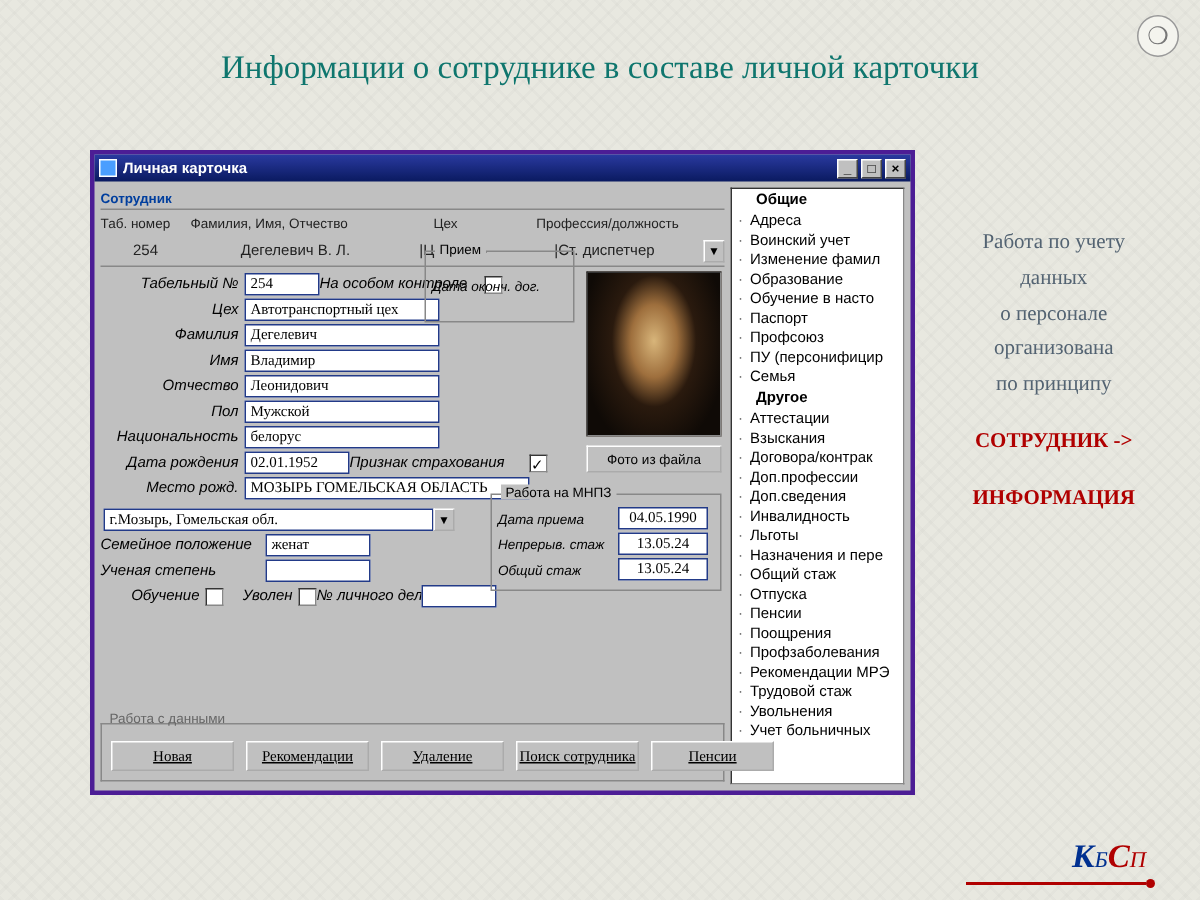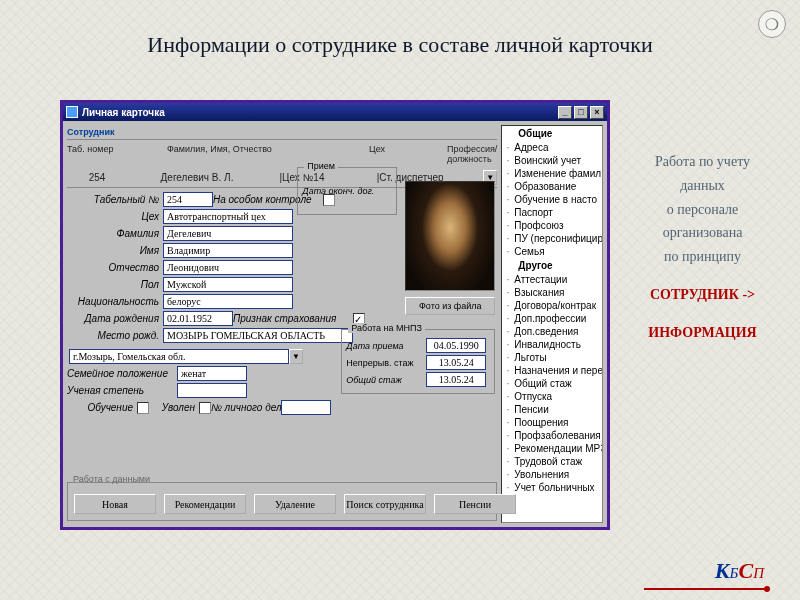--- a/index.html
+++ b/index.html
@@ -13,21 +13,21 @@
   position: relative;
 }
 .corner-logo {
   position: absolute; top: 10px; right: 14px;
   width: 28px; height: 28px; border: 1px solid #999; border-radius: 50%;
   display:flex; align-items:center; justify-content:center;
   background:#f4f4ee; color:#777; font-size:16px;
 }
 .heading {
   position:absolute; top:32px; left:0; right:0; text-align:center;
-  color:#0f172a; font-size:22px;
+  color:#0f766e; font-size:22px;
 }
 .window {
   position:absolute; left:60px; top:100px;
   width:550px; height:430px;
   background:#c0c0c0;
   border:3px solid #4c1d95;
   font-family: Tahoma, Arial, sans-serif;
   font-size:10px; color:#000;
 }
 .titlebar {
@@ -57,21 +57,21 @@
 .inp-s{width:50px;} .inp-m{width:130px;} .inp-xs{width:70px;}
 .chk{width:12px;height:12px;background:#fff;border:1px inset #888;}
 .drop-btn{width:14px;height:15px;background:#c0c0c0;border:1px outset #fff;font-size:8px;text-align:center;line-height:13px;}
 .group-box{border:1px solid #888;position:relative;padding:6px 4px 4px;margin-top:4px;}
 .group-box .legend{position:absolute;top:-7px;left:6px;background:#c0c0c0;padding:0 3px;font-size:9px;}
 .photo-box{width:90px;height:110px;border:1px inset #888;background:#2a1a0e;display:flex;align-items:center;justify-content:center;position:absolute;right:6px;top:60px;}
 .photo-face{width:100%;height:100%;position:relative;overflow:hidden;background:radial-gradient(ellipse 55% 70% at 50% 42%,#d8b57a 0%,#9e6f3d 32%,#2a1a0e 58%,#0f0a06 100%);}
 .photo-btn{position:absolute;right:6px;top:176px;width:90px;height:18px;background:#c0c0c0;border:1px outset #fff;font-size:9px;}
 .bot-buttons{position:absolute;bottom:6px;left:4px;right:4px;}
 .bot-legend{font-size:9px;color:#666;padding-left:6px;}
-.bot-row{display:flex;gap:8px;border:1px solid #888;padding:6px;border-top:none;}
+.bot-row{display:flex;gap:8px;border:1px solid #888;padding:6px;border-top:none;text-decoration:underline;}
 .bot-border{border:1px solid #888;border-bottom:none;height:6px;margin-top:-2px;}
 .btn{flex:0 0 auto;width:82px;height:20px;background:#c0c0c0;border:1px outset #fff;font-size:10px;font-family:Tahoma;cursor:pointer;}
 .btn.wide{margin-left:auto;}
 .rhs-text{position:absolute;left:625px;top:150px;width:155px;text-align:center;font-size:14px;color:#536372;line-height:1.7;}
 .rhs-text .l{display:block;}
 .rhs-text .red{color:#b00000;font-weight:bold;font-size:14px;margin-top:14px;}
 .footer{position:absolute;bottom:16px;right:36px;font-size:22px;font-style:italic;}
 .footer .k{color:#003090;font-weight:bold;}
 .footer .b{color:#003090;font-size:15px;vertical-align:baseline;}
 .footer .c{color:#b00000;font-weight:bold;}
@@ -94,25 +94,25 @@
     <div class="wbtn">_</div>
     <div class="wbtn">□</div>
     <div class="wbtn">×</div>
   </div>
   <div class="content">
     <div class="form-area">
 
       <div class="hdr-row">
         <div class="hdr-col hdr-link" style="width:60px;text-align:left">Сотрудник</div>
       </div>
-      <div class="hdr-row" style="border-bottom:none;gap:40px;">
+      <div class="hdr-row" style="border-bottom:none;">
         <div class="hdr-col" style="width:60px;text-align:left">Таб. номер</div>
         <div class="hdr-col" style="width:140px;text-align:left">Фамилия, Имя, Отчество</div>
         <div class="hdr-col" style="width:60px">Цех</div>
-        <div class="hdr-col" style="flex:1;text-align:left">Профессия/должность</div>
+        <div class="hdr-col" style="flex:1;text-align:center">Профессия/должность</div>
       </div>
       <div class="val-row">
         <input class="hdr-col" style="width: 60px;" value="254">
         <input class="hdr-col" style="width: 140px;" value="Дегелевич В. Л.">
         <input class="hdr-col" style="width: 70px;" value="|Цех №14">
         <input class="hdr-col" style="flex: 1 1 0%;" value="|Ст. диспетчер">
         <div class="drop-btn">▼</div>
       </div>
 
       <div class="field-row">
@@ -186,21 +186,21 @@
       </div>
       <button class="photo-btn">Фото из файла</button>
 
       <div class="group-box" style="position:absolute;right:6px;top:204px;width:154px;">
         <div class="legend">Работа на МНПЗ</div>
         <div class="field-row">
             <span style="width:80px;font-style:italic;font-size:9px">Дата приема</span>
             <input class="inp" style="width: 60px; text-align: center;" value="04.05.1990">
           </div>
         <div class="field-row">
-            <span style="width:80px;font-size:9px">Непрерыв. стаж</span>
+            <span style="width:80px;font-style:italic;font-size:9px">Непрерыв. стаж</span>
             <input class="inp" style="width: 60px; text-align: center;" value="13.05.24">
           </div>
         <div class="field-row">
             <span style="width:80px;font-style:italic;font-size:9px">Общий стаж</span>
             <input class="inp" style="width: 60px; text-align: center;" value="13.05.24">
           </div>
       </div>
 
       <div class="bot-buttons">
         <div class="bot-legend">Работа с данными</div>

